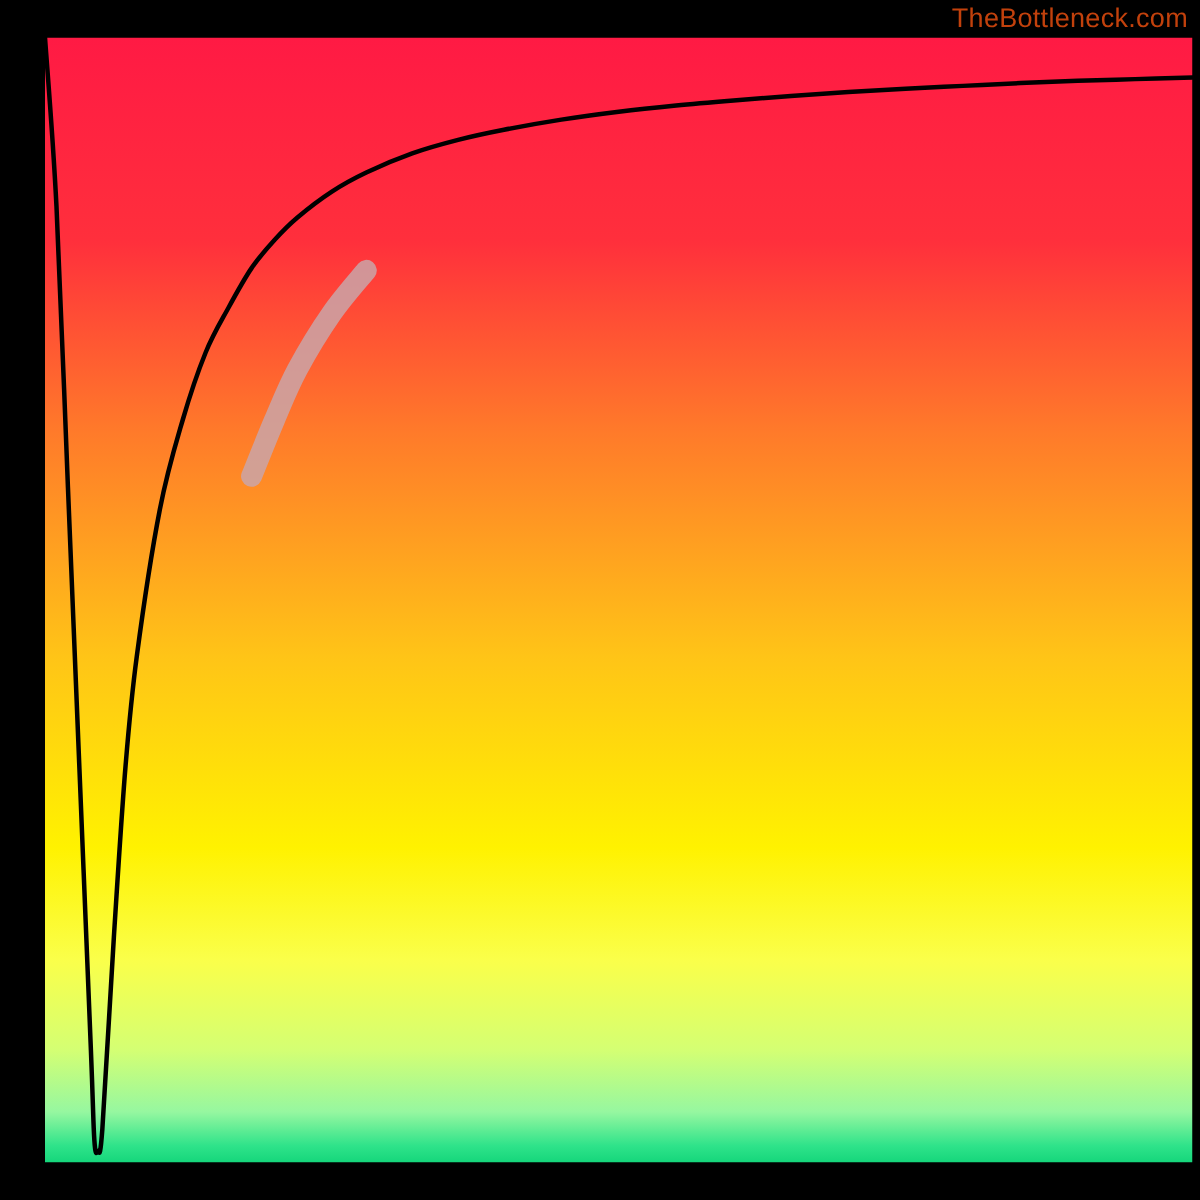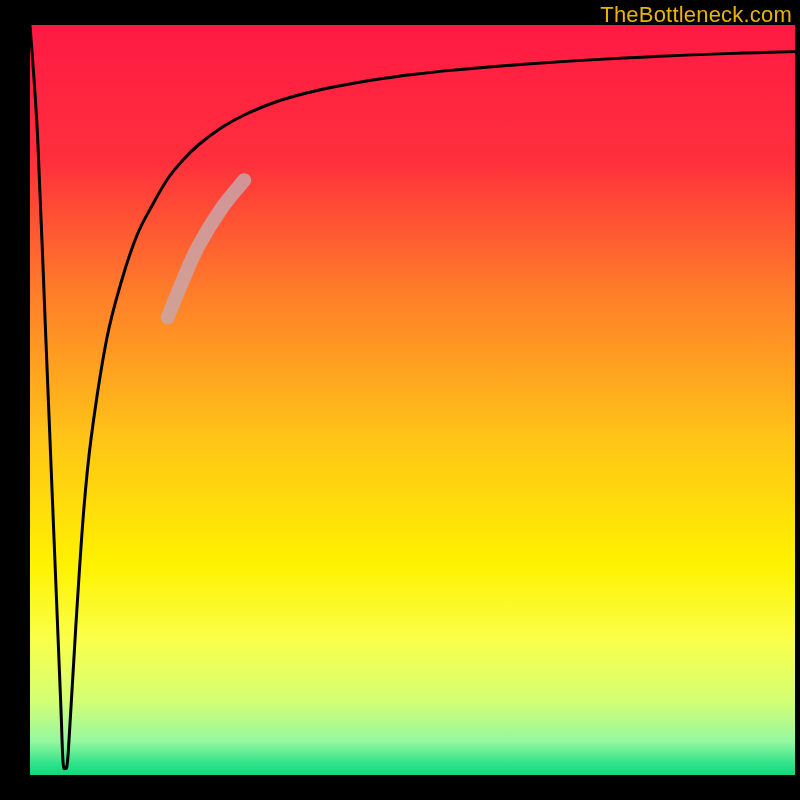--- a/index.html
+++ b/index.html
@@ -13,22 +13,22 @@
   }
   .chart-container {
     position: relative;
     width: 800px;
     height: 800px;
   }
   .watermark {
     position: absolute;
     top: 2px;
     right: 8px;
-    color: #eab308;
-    font-size: 22px;
+    color: #c2410c;
+    font-size: 18px;
     font-weight: 400;
     letter-spacing: 0.2px;
     z-index: 20;
   }
   svg {
     display: block;
   }
 </style>
 </head>
 <body>

